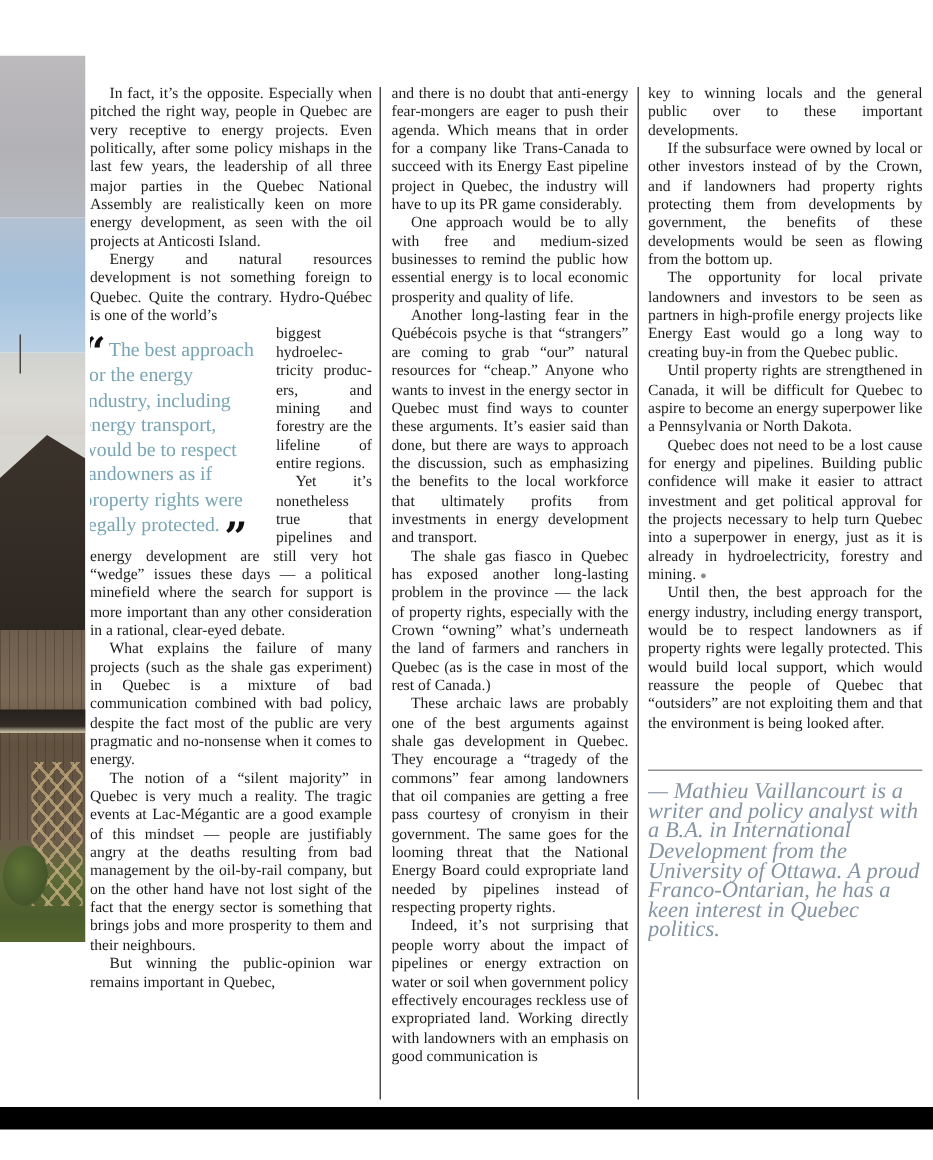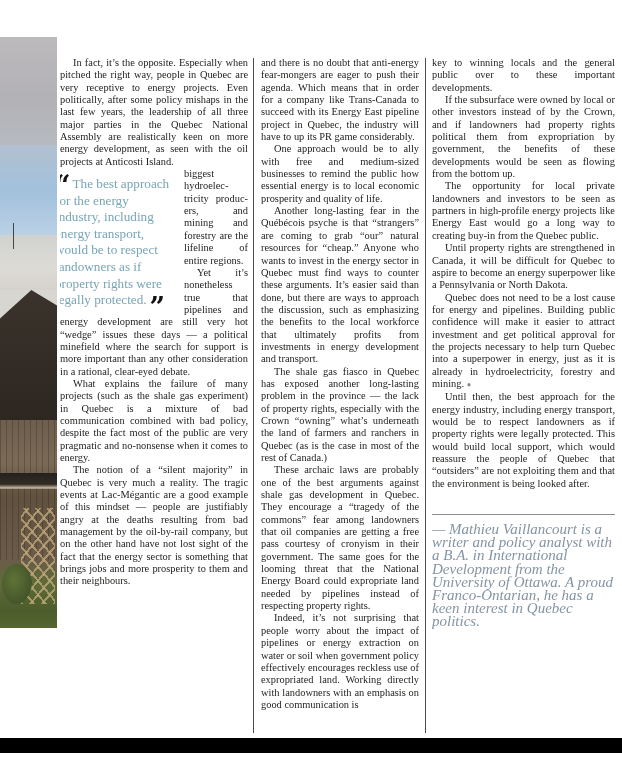--- a/index.html
+++ b/index.html
@@ -80,45 +80,47 @@
     </div>
     <div class="p-barn"></div>
     <div class="p-green">
       <div class="p-lattice"></div>
       <div class="p-bush"></div>
     </div>
   </div>
 
   <div class="col" id="col1">
     <p>In fact, it’s the opposite. Espe­cially when pitched the right way, people in Quebec are very receptive to energy projects. Even politically, after some policy mishaps in the last few years, the leadership of all three major parties in the Quebec National Assembly are realistically keen on more energy development, as seen with the oil projects at Anti­costi Island.</p>
+    <p>Energy and natural resources development is not something for­eign to Quebec. Quite the contrary. Hydro-Québec is one of the world’s</p>
     <aside class="pullquote">
       <span class="q-mark q-open">“</span><span class="q-text">The best approach for the energy industry, including energy transport, would be to respect landowners as if property rights were legally protected.</span><span class="q-mark q-close">”</span>
     </aside>
     <p class="noindent">biggest hydroelec­tricity produc­ers, and mining and forestry are the lifeline of entire regions.</p>
     <p>Yet it’s none­theless true that pipelines and en­ergy develop­ment are still very hot “wedge” issues these days — a political minefield where the search for support is more important than any other consider­ation in a rational, clear-eyed debate.</p>
     <p>What explains the failure of many projects (such as the shale gas experiment) in Quebec is a mixture of bad communication combined with bad policy, despite the fact most of the public are very pragmatic and no-nonsense when it comes to energy.</p>
     <p>The notion of a “silent majority” in Quebec is very much a reality. The tragic events at Lac-Mégantic are a good example of this mindset — people are justifiably angry at the deaths resulting from bad manage­ment by the oil-by-rail company, but on the other hand have not lost sight of the fact that the energy sector is something that brings jobs and more prosperity to them and their neighbours.</p>
+    <p>But winning the public-opinion war remains important in Quebec,</p>
   </div>
 
   <div class="divider" id="div1"></div>
 
   <div class="col" id="col2">
     <p class="noindent">and there is no doubt that anti-en­ergy fear-mongers are eager to push their agenda. Which means that in order for a company like Trans-Canada to succeed with its Energy East pipeline project in Quebec, the industry will have to up its PR game considerably.</p>
     <p>One approach would be to ally with free and medium-sized businesses to remind the public how essential energy is to local economic prosperity and quality of life.</p>
     <p>Another long-lasting fear in the Québécois psyche is that “strangers” are coming to grab “our” natural resources for “cheap.” Anyone who wants to invest in the energy sector in Quebec must find ways to counter these arguments. It’s easier said than done, but there are ways to approach the discussion, such as emphasizing the benefits to the local workforce that ultimately profits from investments in energy develop­ment and transport.</p>
     <p>The shale gas fiasco in Quebec has exposed another long-lasting problem in the province — the lack of property rights, especially with the Crown “owning” what’s un­derneath the land of farmers and ranchers in Quebec (as is the case in most of the rest of Canada.)</p>
     <p>These archaic laws are probably one of the best arguments against shale gas development in Quebec. They encourage a “tragedy of the commons” fear among landowners that oil companies are getting a free pass courtesy of cronyism in their government. The same goes for the looming threat that the National Energy Board could expropriate land needed by pipelines instead of respecting property rights.</p>
     <p>Indeed, it’s not surprising that people worry about the impact of pipelines or energy extraction on water or soil when government pol­icy effectively encourages reckless use of expropriated land. Working directly with landowners with an emphasis on good communication is</p>
   </div>
 
   <div class="divider" id="div2"></div>
 
   <div class="col" id="col3">
     <p class="noindent">key to winning locals and the gen­eral public over to these important developments.</p>
-    <p>If the subsurface were owned by local or other investors instead of by the Crown, and if landowners had property rights political them from expropriation by government, the benefits of these developments would be seen as flowing from the bottom up.</p>
+    <p>If the subsurface were owned by local or other investors instead of by the Crown, and if landowners had property rights protecting them from developments by government, the benefits of these developments would be seen as flowing from the bottom up.</p>
     <p>The opportunity for local private landowners and investors to be seen as partners in high-profile energy projects like Energy East would go a long way to creating buy-in from the Quebec public.</p>
     <p>Until property rights are strengthened in Canada, it will be difficult for Quebec to aspire to become an energy superpower like a Pennsylvania or North Dakota.</p>
     <p><span>Quebec does not need to be a lost cause for energy and pipelines. Building public confidence will make it easier to attract investment and get political approval for the projects necessary to help turn Quebec into a superpower in energy, just as it is already in hydroelectricity, forestry and mining.</span> <span class="endmark">●</span></p>
     <p>Until then, the best approach for the energy industry, including en­ergy transport, would be to respect landowners as if property rights were legally protected. This would build local support, which would reassure the people of Quebec that “outsiders” are not exploiting them and that the environment is being looked after.</p>
     <hr class="bio-rule">
     <p class="bio noindent">— Mathieu Vaillancourt is a writer and policy analyst with a B.A. in International Development from the University of Ottawa.  A proud Fran­co-Ontarian, he has a keen interest in Quebec politics.</p>
   </div>
 
   <div class="black-bar"></div>
 

